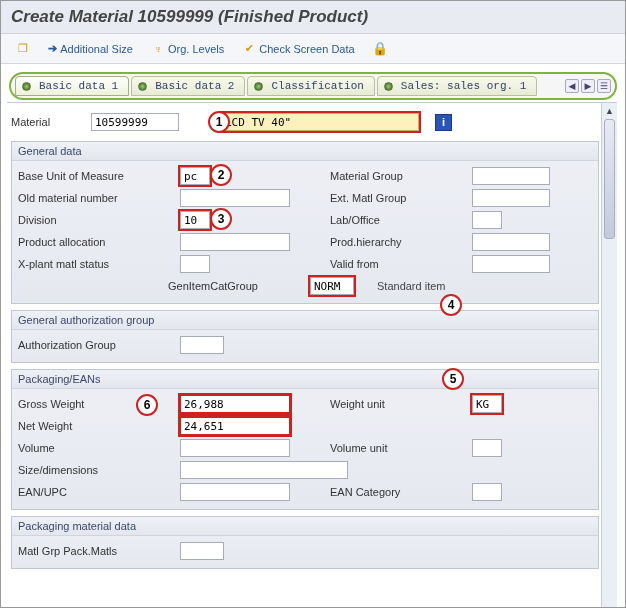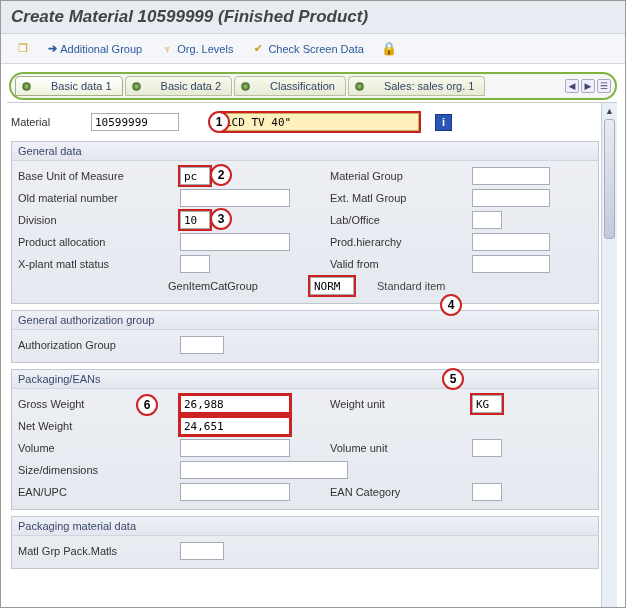--- a/index.html
+++ b/index.html
@@ -6,21 +6,21 @@
   body { font-family: Arial, sans-serif; font-size: 11px; background: #fff; width: 626px; height: 608px; overflow: hidden; position: relative; border: 1px solid #999; }
   .title-bar { background: #e8ecf2; padding: 6px 10px; font-style: italic; font-weight: bold; font-size: 17px; color: #444; border-bottom: 1px solid #d0d4da; }
   .toolbar { padding: 4px 8px; display: flex; align-items: center; gap: 4px; border-bottom: 1px solid #d6d6d6; background: #f4f6f9; }
   .tb-btn { display: inline-flex; align-items: center; gap: 3px; padding: 2px 6px; cursor: pointer; color: #2a5a9a; font-size: 11px; border: 1px solid transparent; border-radius: 3px; }
   .tb-ic { width: 14px; height: 14px; display: inline-flex; align-items: center; justify-content: center; color: #d49a1a; }
   .arrow-ic { color: #2a5a9a; font-weight: bold; }
   .lock-ic { color: #888; font-size: 13px; }
   
   .tab-strip { position: relative; margin: 8px 8px 2px 8px; }
   .tab-row { display: flex; gap: 2px; align-items: center; background: #f6f6f6; border: 2px solid #7fb241; border-radius: 18px; padding: 2px 4px; position: relative; }
-  .tab { background: linear-gradient(#f8f9ec,#e7ebd4); border: 1px solid #b8bfa0; border-radius: 4px 4px 0 0; padding: 3px 10px 3px 6px; display: inline-flex; align-items: center; gap: 20px; font-size: 11px; color: #34416a; cursor: pointer; }
+  .tab { background: linear-gradient(#f8f9ec,#e7ebd4); border: 1px solid #b8bfa0; border-radius: 4px 4px 0 0; padding: 3px 10px 3px 6px; display: inline-flex; align-items: center; gap: 8px; font-size: 11px; color: #34416a; cursor: pointer; font-family: Liberation Mono, monospace; }
   .tab.sel { background: linear-gradient(#ffffff,#eef2dc); border-color: #a4ae84; }
   .tab .dot { width: 9px; height: 9px; border: 1px solid #573; background: radial-gradient(#9c7,#573 70%); border-radius: 50%; }
   .tab-nav { margin-left: auto; display: flex; gap: 2px; }
   .tab-nav span { border:1px solid #aab; width: 14px; height: 14px; display:inline-flex; align-items:center; justify-content:center; font-size:9px; background:#eef; color:#446; cursor:pointer; border-radius:2px; }
   
   .content { position: relative; margin: 2px 8px 0 6px; height: 516px; overflow: hidden; border-top:1px solid #c6cad2; }
   .scroll-col { position:absolute; right:0; top:0; bottom:0; width:16px; background:#eaeef5; border-left:1px solid #c8cdd6; display:flex; flex-direction:column; align-items:center; }
   .scroll-up,.scroll-down { height:16px; font-size:9px; color:#445; cursor:pointer; display:flex; align-items:center; justify-content:center; width:100%; }
   .scroll-track { flex:1; width:100%; position:relative; }
   .scroll-thumb { position:absolute; top:0; left:2px; right:2px; height:120px; background:linear-gradient(#e8eaf2,#c4cadb); border:1px solid #a8aec0; border-radius:3px; }
@@ -56,21 +56,21 @@
 <body>
 
 <div class="title-bar">Create Material 10599999 (Finished Product)</div>
 
 <div class="toolbar">
   <span class="tb-btn">
       <span class="tb-ic">❐</span>
     </span>
   <span class="tb-btn">
     <span class="arrow-ic">➔</span>
-    <span>Additional Group</span>
+    <span>Additional Size</span>
   </span>
   <span class="tb-btn">
     <span class="tb-ic">♆</span>
     <span>Org. Levels</span>
   </span>
   <span class="tb-btn">
     <span class="tb-ic">✔</span>
     <span>Check Screen Data</span>
   </span>
   <span class="tb-btn">

